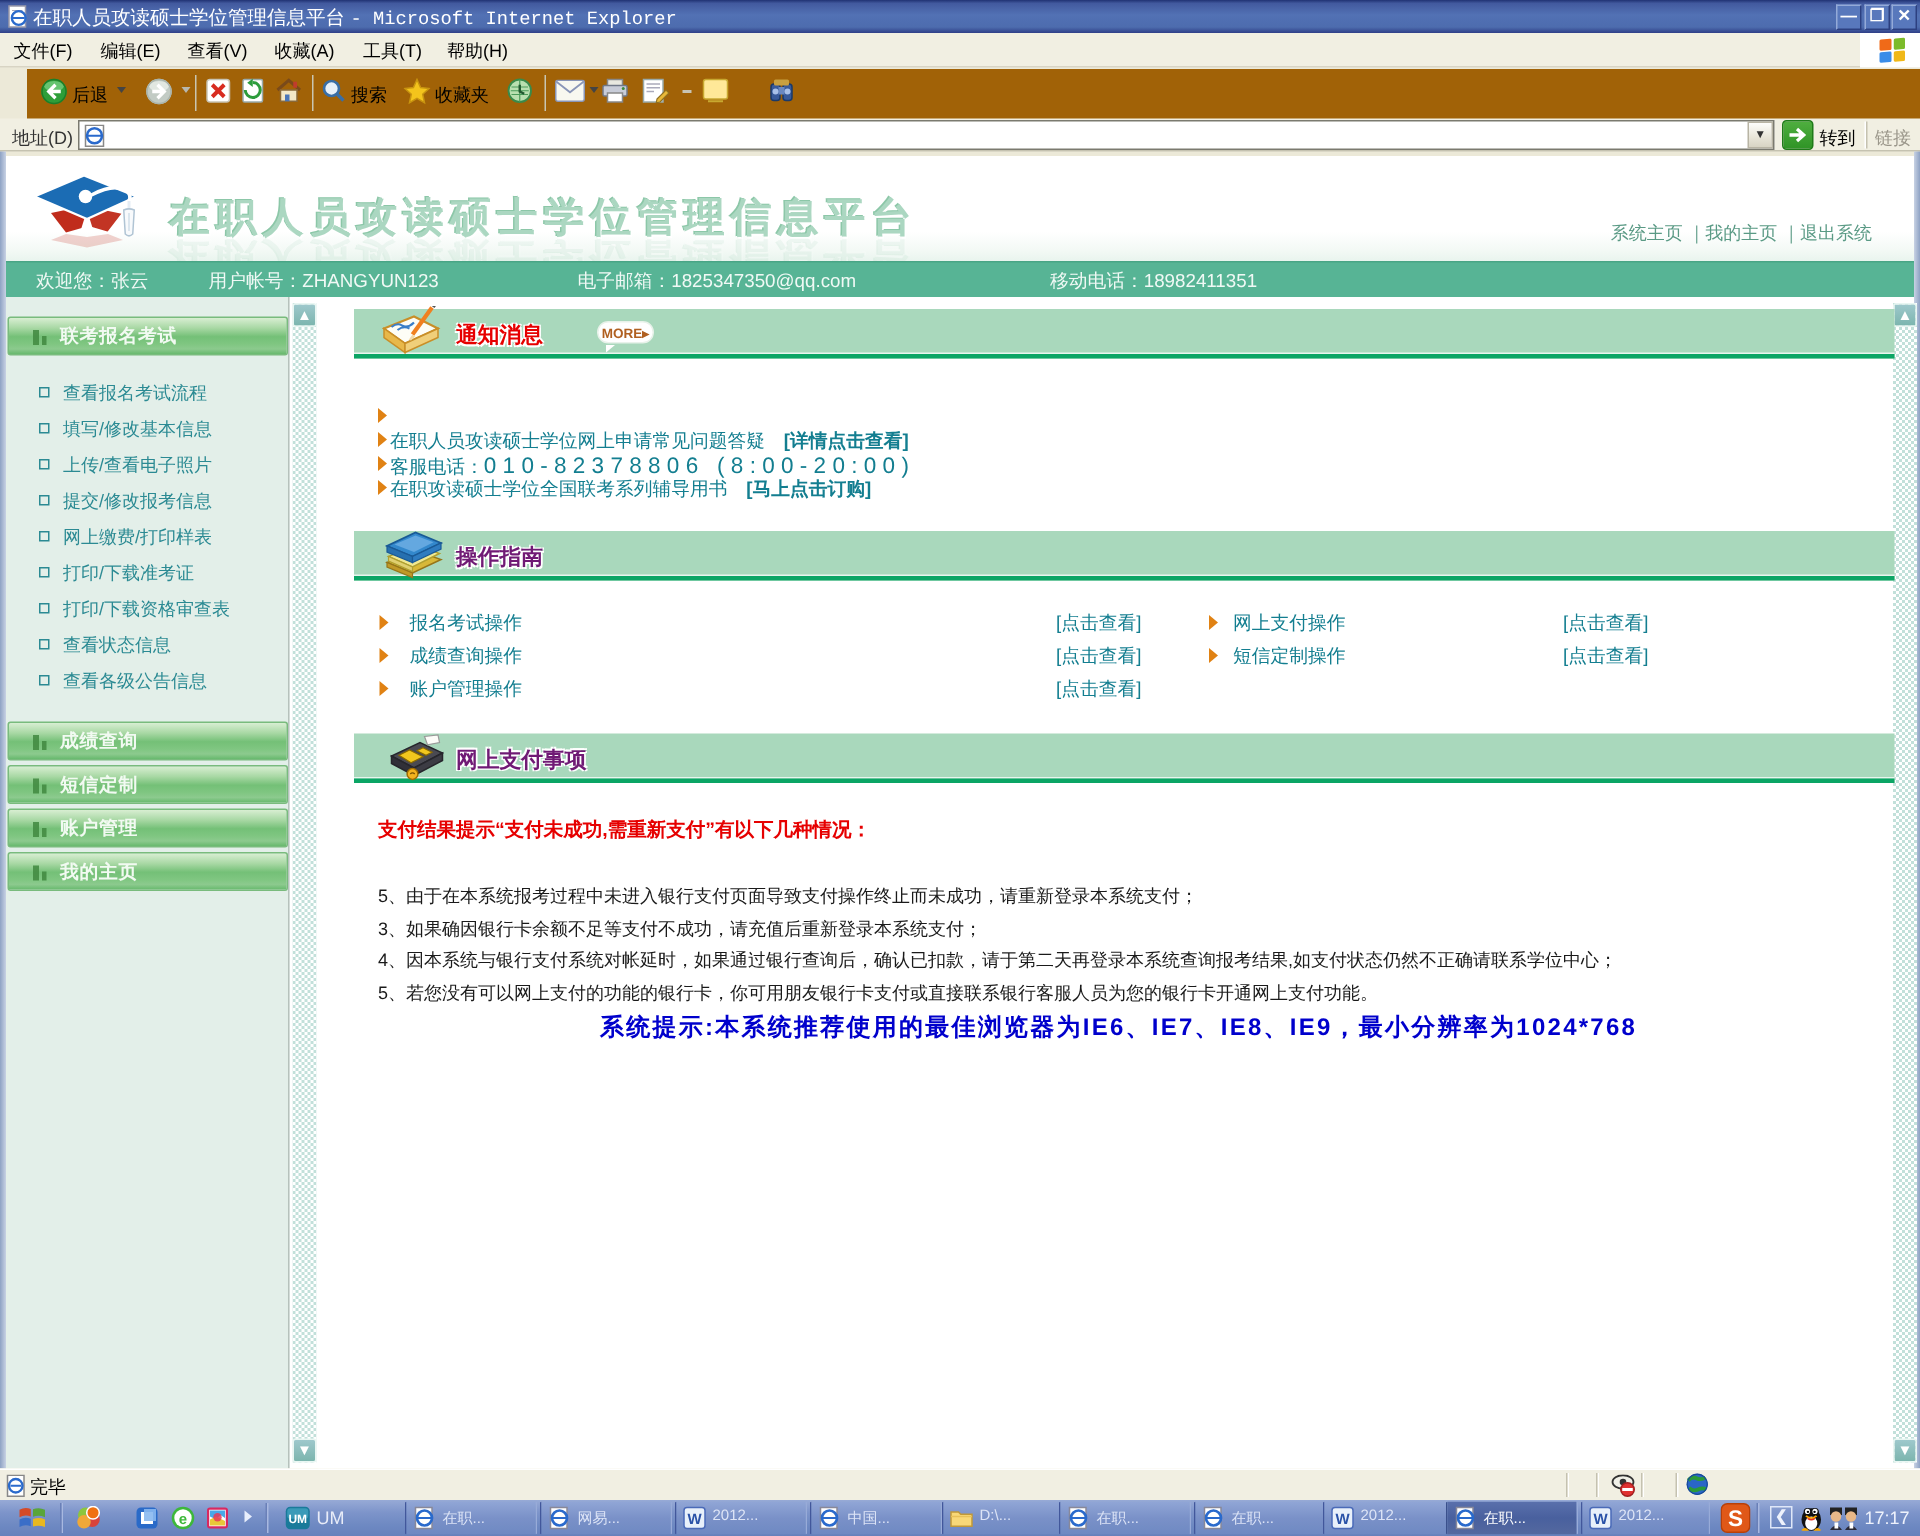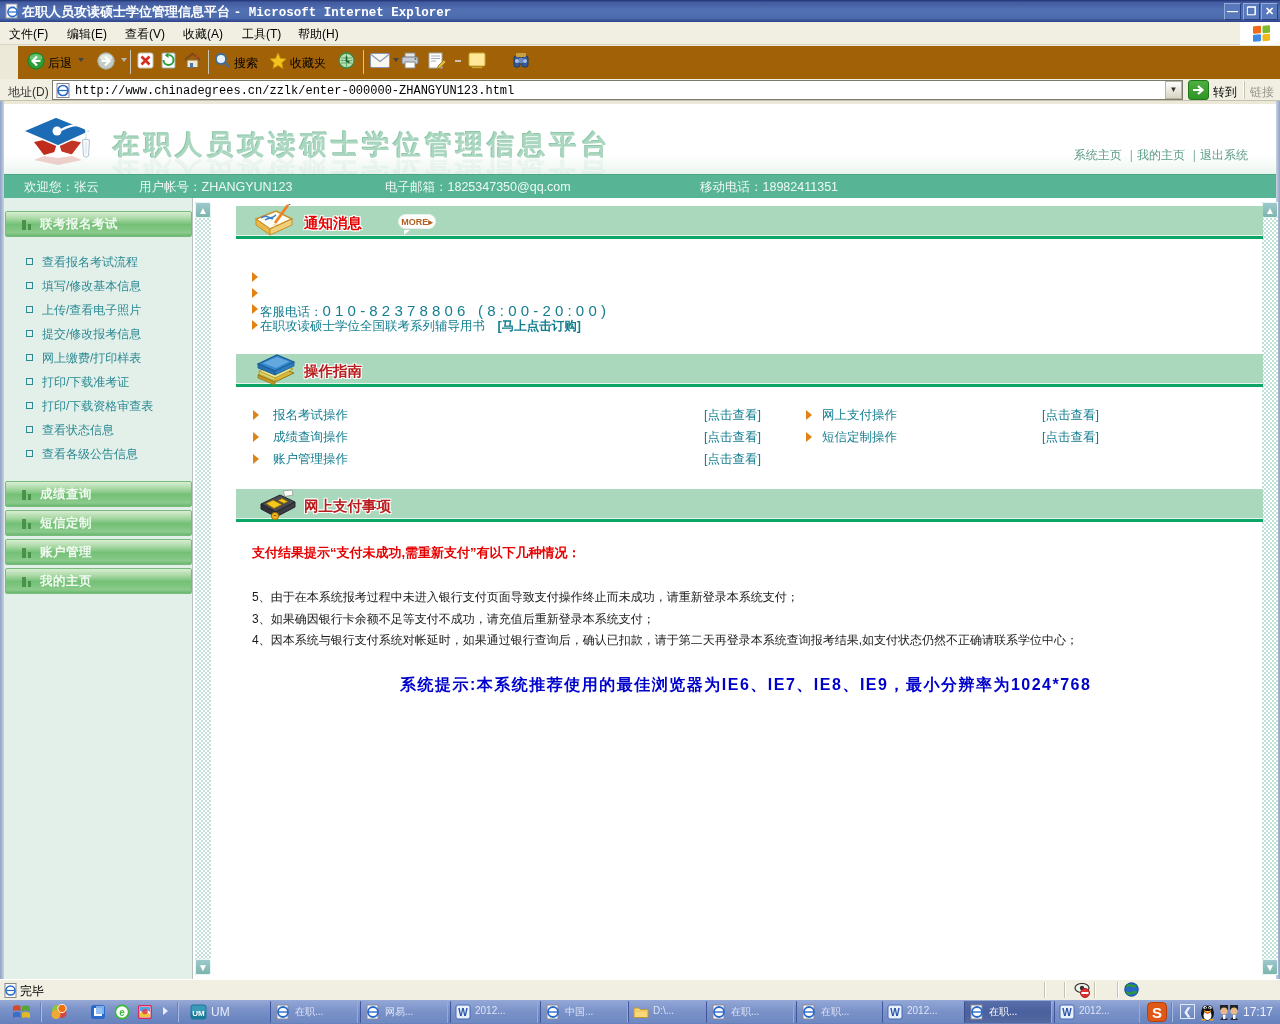--- a/index.html
+++ b/index.html
@@ -1,20 +1,20 @@
 <!DOCTYPE html>
 <html><head><meta charset="utf-8">
 <style>
 *{margin:0;padding:0;box-sizing:border-box}
 html,body{width:1280px;height:1024px;overflow:hidden}
 body{font-family:"Liberation Sans",sans-serif;position:relative;background:#ece9d8}
 .abs{position:absolute}
 
 #tb{left:0;top:0;width:1280px;height:22px;background:linear-gradient(#203273 0%,#42599e 10%,#5271b4 45%,#4d6cae 82%,#2f3f87 100%)}
-#tb .ttxt{left:22px;top:3px;color:#fff;font-weight:bold;font-size:13px;white-space:nowrap}
+#tb .ttxt{left:22px;top:3px;color:#fff;font-weight:normal;font-size:13px;white-space:nowrap}
 .wbtn{top:3px;width:17px;height:17px;background:#5878bc;border:1px solid #94aad8;border-right-color:#2c4080;border-bottom-color:#2c4080;color:#fff;text-align:center;line-height:15px;font-size:11px;font-weight:bold}
 
 #mb{left:0;top:22px;width:1280px;height:23px;background:#f1efe2;border-bottom:1px solid #d8d4c4}
 #mb span{position:absolute;top:4px;font-size:12px;color:#000}
 
 #tlb{left:18px;top:46px;width:1280px;height:44px;background:#a16207;border-bottom:1px solid #d8d4c4}
 .tsep{position:absolute;top:4px;width:2px;height:24px;border-left:1px solid #c9c5b2;border-right:1px id #fff}
 #tlb .lbl{position:absolute;top:9px;font-size:12px;color:#000}
 
 #ab{left:0;top:79px;width:1280px;height:22px;background:#f1efe2;border-bottom:1px solid #c5c2b0}
@@ -33,21 +33,21 @@
 .sbar{position:absolute;left:1px;width:187px;height:26px;background:linear-gradient(#d8eed2 0%,#a8d8a4 28%,#74c077 52%,#7fc681 72%,#8cca8e 86%,#68b96e 100%);border:1px solid #79bb7d;border-radius:2px;color:#f2faf2;font-size:12.5px;font-weight:bold;letter-spacing:0.5px;line-height:25px;padding-left:34px}
 .sbar .ic{position:absolute;left:16px;top:8px;width:12px;height:12px}.sbar .ic i{position:absolute;background:#41883f;opacity:0.85}
 .sitem{position:absolute;left:38px;font-size:12px;color:#2b8a93;white-space:nowrap}
 .sq{position:absolute;left:22px;width:7px;height:7px;border:1px solid #2b8a93}
 
 .scol{top:98px;width:16px;height:773px;background-image:repeating-conic-gradient(#ffffff 0% 25%,#c2e0da 0% 50%);background-size:4px 4px}
 .sbtn{position:absolute;left:0;width:16px;height:16px;background:linear-gradient(#9ec8cc,#7cb5ae);border:1px solid #e8f6f2;border-radius:2px;color:#fff;font-size:10px;text-align:center;line-height:15px}
 
 #cont{left:208px;top:94px;width:1050px;height:781px;background:#fff}
 .gbar{position:absolute;left:24px;width:1027px;height:33px;background:#a9d8bc;border-bottom:3px solid #0ba565;box-shadow:inset 0 -1px 0 #e8f5ee}
-.gbar .ttl{position:absolute;left:68px;top:8px;font-size:14.5px;font-weight:bold;color:#b91c1c;text-shadow:1px 1px 0 #fff,-1px -1px 0 #fff,1px -1px 0 #fff,-1px 1px 0 #fff}
+.gbar .ttl{position:absolute;left:68px;top:8px;font-size:14.5px;font-weight:bold;color:#701a75;text-shadow:1px 1px 0 #fff,-1px -1px 0 #fff,1px -1px 0 #fff,-1px 1px 0 #fff}
 .arr{position:absolute;width:0;height:0;border-left:6px solid #e08214;border-top:5px solid transparent;border-bottom:5px solid transparent}
 .ntext{position:absolute;font-size:12.5px;color:#137e90;white-space:nowrap}
 .black{color:#1a1a1a;font-size:12px}
 
 .twb{position:absolute;top:1px;width:88px;height:22px;background:linear-gradient(#91a6d6 0%,#7a91c8 50%,#6e89c2 100%);border-left:1px solid #42579b;border-right:1px solid #98abd8;border-radius:1px;overflow:hidden;white-space:nowrap}
 .twb .ie16{position:absolute;left:4px;top:3px;width:16px;height:16px}
 .twb span{position:absolute;left:24px;top:4px;font-size:10px;color:#dde4f6}
 .twba{background:linear-gradient(#5a70ac 0%,#49609e 50%,#54699f 100%);border-left:1px solid #3a508c}
 .twba span{color:#fff}
 </style></head><body>
@@ -163,21 +163,20 @@
 </div>
 
 <div class="abs" id="ab">
   <div class="lbl">地址(D)</div>
   <div class="inp">
       <svg style="position:absolute;left:3px;top:2px" width="14" height="15" viewBox="0 0 14 15">
         <rect x="1" y="0.5" width="12" height="14" fill="#fff" stroke="#888"></rect>
         <circle cx="7" cy="7.5" r="5" fill="#fff" stroke="#2a6acc" stroke-width="1.7"></circle>
         <path d="M2.5 7.5 H11.5" stroke="#2a6acc" stroke-width="1.3"></path>
       </svg>
-      <div class="url">http://www.chinadegrees.cn/zzlk/enter-000000-ZHANGYUN123.html</div>
       <div style="position:absolute;right:0;top:0;width:17px;height:18px;background:linear-gradient(#fdfdfb,#e8e5d8 60%,#d8d4c4);border:1px solid #b8b4a4;text-align:center;line-height:16px;font-size:8px;color:#333">▼</div>
     </div>
   <div style="position:absolute;left:1188px;top:1px;width:21px;height:20px;background:linear-gradient(#4fae3f,#2f9426);border:1px solid #1e7a18;border-radius:3px">
       <svg style="position:absolute;left:3px;top:3px" width="13" height="12" viewBox="0 0 13 12">
         <path d="M1 6 H9 M6 2 L10.5 6 L6 10" stroke="#fff" stroke-width="2.2" fill="none"></path>
       </svg>
     </div>
   <div style="position:absolute;left:1213px;top:5px;font-size:12px;color:#000">转到</div>
   <div style="position:absolute;left:1243px;top:2px;width:2px;height:18px;border-left:1px solid #fff;border-right:1px solid #c5c2b0"></div>
   <div style="position:absolute;left:1250px;top:5px;font-size:12px;color:#9a968a">链接</div>
@@ -272,20 +271,21 @@
         <line x1="36.5" y1="0.5" x2="38" y2="-1.5" stroke="#555" stroke-width="2.8"></line>
         <polygon points="23,19 20.5,22.5 22,23 24.8,20.3" fill="#f3d9a8"></polygon>
       </svg>
       <div class="ttl" style="color:#e60000">通知消息</div>
       <div style="position:absolute;left:162px;top:8px;width:38px;height:15px;background:#fff;border:1px solid #e8f2ea;border-radius:8px;color:#b06020;font-size:9px;font-weight:bold;text-align:center;line-height:15px">MORE▸</div>
       <div style="position:absolute;left:168px;top:24px;width:0;height:0;border-top:5px solid #fff;border-right:6px solid transparent"></div>
     </div>
 
     <div class="arr" style="left:40px;top:74px"></div>
     <div class="arr" style="left:40px;top:90px"></div>
+      <div class="ntext" style="left:48px;top:88px">在职人员攻读硕士学位网上申请常见问题答疑　<b>[详情点击查看]</b></div>
     <div class="arr" style="left:40px;top:106px"></div>
       <div class="ntext" style="left:48px;top:104px">客服电话：<span style="font-size:15px;letter-spacing:4.2px">010-82378806 (8:00-20:00)</span></div>
     <div class="arr" style="left:40px;top:122px"></div>
       <div class="ntext" style="left:48px;top:120px">在职攻读硕士学位全国联考系列辅导用书　<b>[马上点击订购]</b></div>
 
     <div class="gbar" style="top:156px">
       <svg style="position:absolute;left:20px;top:-3px" width="40" height="36" viewBox="0 0 40 36">
         <polygon points="2,24 19,31 38,22 21,16" fill="#d8b838" stroke="#96761a" stroke-width="1"></polygon>
         <polygon points="2,24 2,27 19,34 19,31" fill="#c09a28" stroke="#96761a" stroke-width="0.8"></polygon>
         <polygon points="3,20 19,27 37,18 21,12" fill="#f0e890" stroke="#b0a030" stroke-width="1"></polygon>
@@ -325,20 +325,21 @@
         <circle cx="17" cy="27" r="3.6" fill="#f4b31e" stroke="#a06c00" stroke-width="1"></circle>
         <path d="M15.5 27 Q17 25.5 18.5 27" stroke="#7a5200" stroke-width="0.9" fill="none"></path>
       </svg>
       <div class="ttl">网上支付事项</div>
     </div>
 
     <div class="ntext" style="left:40px;top:346px;font-size:13px;color:#e60000;font-weight:bold">支付结果提示“支付未成功,需重新支付”有以下几种情况：</div>
     <div class="ntext black" style="left:40px;top:391px">5、由于在本系统报考过程中未进入银行支付页面导致支付操作终止而未成功，请重新登录本系统支付；</div>
     <div class="ntext black" style="left:40px;top:413px">3、如果确因银行卡余额不足等支付不成功，请充值后重新登录本系统支付；</div>
     <div class="ntext black" style="left:40px;top:434px">4、因本系统与银行支付系统对帐延时，如果通过银行查询后，确认已扣款，请于第二天再登录本系统查询报考结果,如支付状态仍然不正确请联系学位中心；</div>
+    <div class="ntext black" style="left:40px;top:456px">5、若您没有可以网上支付的功能的银行卡，你可用朋友银行卡支付或直接联系银行客服人员为您的银行卡开通网上支付功能。</div>
     <div class="ntext" style="left:188px;top:477px;font-size:16px;font-weight:bold;color:#0000cc;letter-spacing:1.5px">系统提示:本系统推荐使用的最佳浏览器为IE6、IE7、IE8、IE9，最小分辨率为1024*768</div>
   </div>
 </div>
 
 <div class="abs" id="sb" style="left:0;top:979px;width:1280px;height:21px;background:#f1efe2;border-top:1px solid #fff">
   <svg style="position:absolute;left:4px;top:3px" width="13" height="15" viewBox="0 0 13 15">
       <rect x="1" y="0.5" width="11" height="14" fill="#fff" stroke="#888"></rect>
       <circle cx="6.5" cy="7.5" r="4.5" fill="#fff" stroke="#2a6acc" stroke-width="1.6"></circle>
       <path d="M3 7.5 H10" stroke="#2a6acc" stroke-width="1.2"></path>
     </svg>

